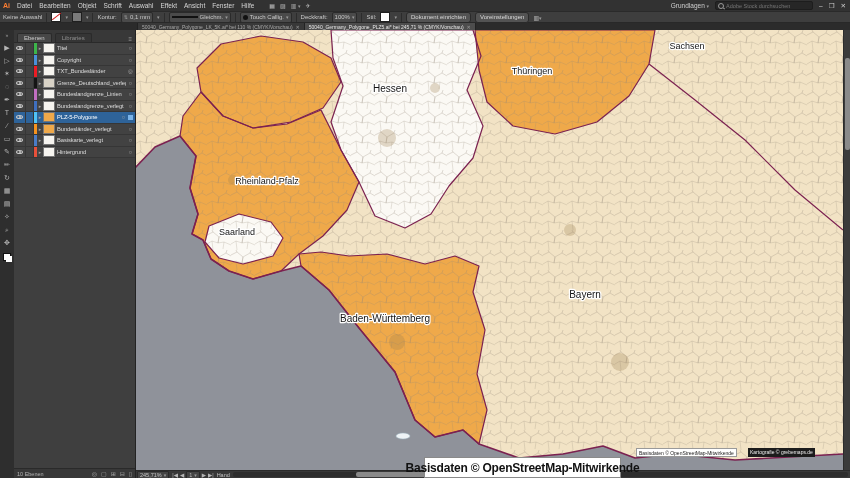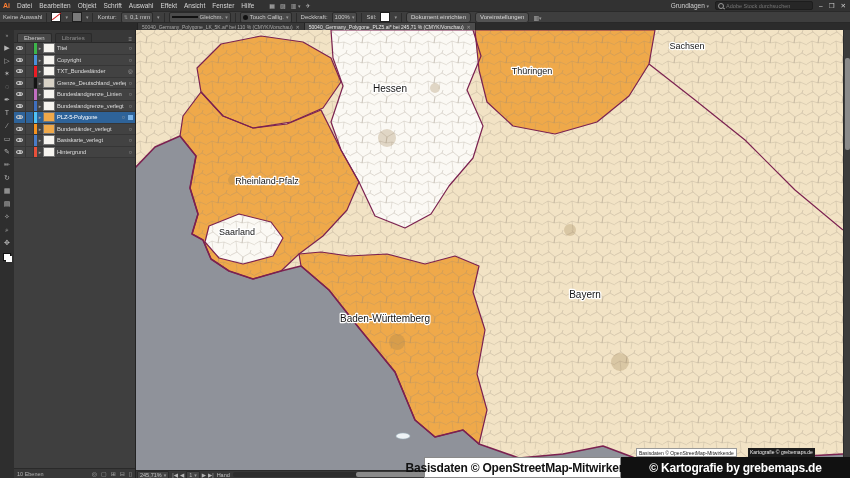--- a/index.html
+++ b/index.html
@@ -439,16 +439,15 @@
       </span>
       <span>Hand</span>
       <span id="hscroll">
           <span class="hthumb"></span>
         </span>
     </div>
   </div>
 
   <div id="caption">
     <span class="cap-left">Basisdaten © OpenStreetMap-Mitwirkende</span>
-    <span class="cap-right">© Kartografie by grebemaps.de</span>
   </div>
 
 </div>
 
 </body></html>

